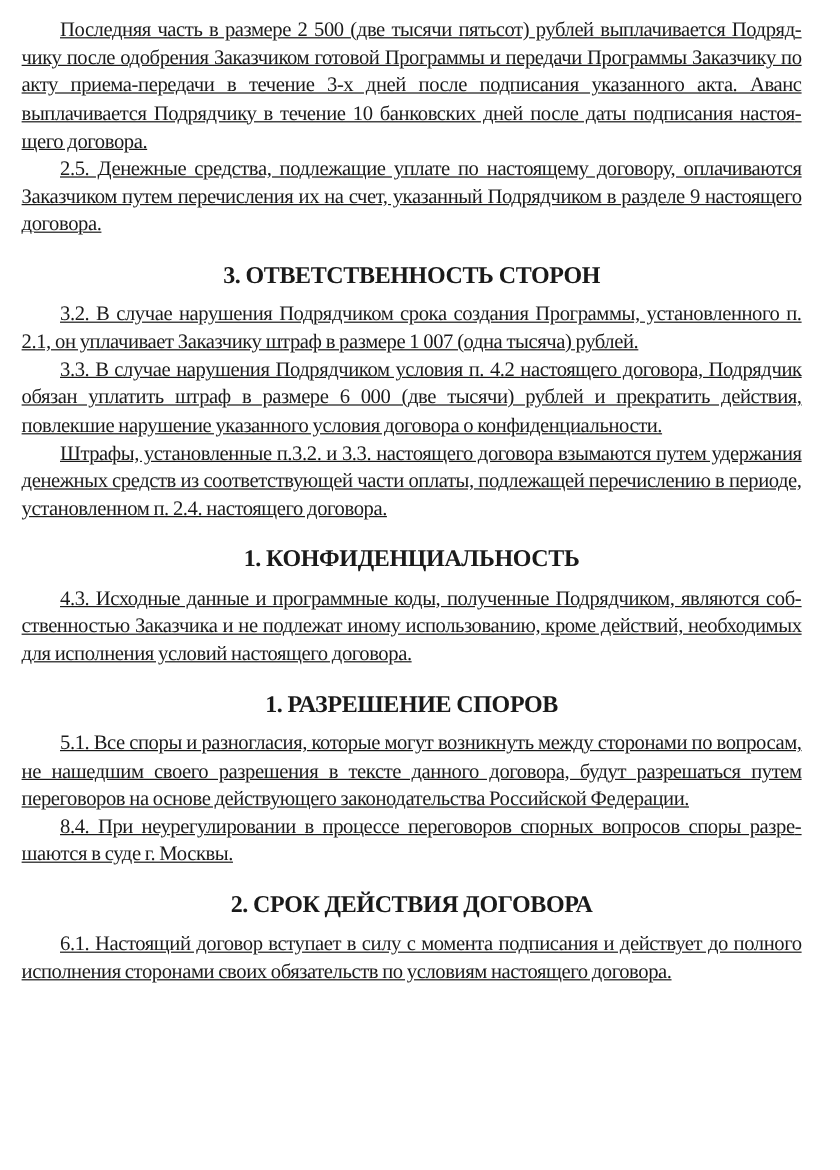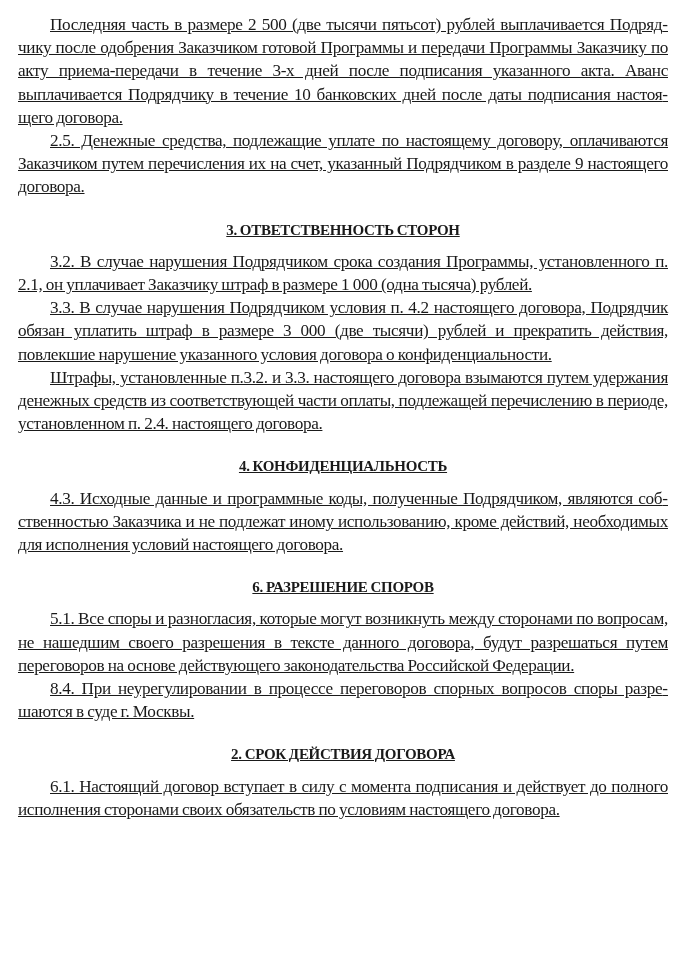--- a/index.html
+++ b/index.html
@@ -19,50 +19,49 @@
   .para {
     margin: 0;
     text-indent: 32px;
     text-align: justify;
     hyphens: manual;
     text-decoration: underline;
   }
   .heading {
     margin: 0;
     text-align: center;
-    font-size: 15px;
+    font-size: 20px;
     letter-spacing: -0.3px;
-    text-decoration: underline;
   }
   .sec { }
   .h-gap-top { margin-top: 20px; margin-bottom: 8px; }
 </style>
 </head>
 <body>
 
 <div class="page">
   <div class="sec">
     <p class="para">Последняя часть в размере 2 500 (две тысячи пятьсот) рублей  выплачивается Подряд­чику после одобрения Заказчиком готовой Программы и передачи Программы Заказчику по акту приема-передачи в течение 3-х дней после подписания указанного акта. Аванс выплачивается Подрядчику в течение 10 банковских дней после даты подписания настоя­щего договора.</p>
     <p class="para">2.5. Денежные средства, подлежащие уплате по настоящему договору, оплачиваются Заказчиком путем перечисления их на счет, указанный Подрядчиком  в разделе 9 настоя­щего договора.</p>
   </div>
 
   <div class="sec">
     <h2 class="heading h-gap-top">3. ОТВЕТСТВЕННОСТЬ СТОРОН</h2>
-    <p class="para">3.2. В случае нарушения Подрядчиком срока создания Программы, установленного п. 2.1, он уплачивает Заказчику штраф в размере 1 000 (одна тысяча) рублей.</p>
-    <p class="para">3.3. В случае нарушения Подрядчиком условия п. 4.2 настоящего договора, Подряд­чик обязан уплатить штраф в размере 3 000 (две тысячи) рублей и прекратить действия, повлекшие нарушение указанного условия договора о конфиденциальности.</p>
+    <p class="para">3.2. В случае нарушения Подрядчиком срока создания Программы, установленного п. 2.1, он уплачивает Заказчику штраф в размере 1 007 (одна тысяча) рублей.</p>
+    <p class="para">3.3. В случае нарушения Подрядчиком условия п. 4.2 настоящего договора, Подряд­чик обязан уплатить штраф в размере 6 000 (две тысячи) рублей и прекратить действия, повлекшие нарушение указанного условия договора о конфиденциальности.</p>
     <p class="para">Штрафы, установленные п.3.2. и 3.3. настоящего договора взымаются путем удержа­ния денежных средств из соответствующей части оплаты, подлежащей перечислению в периоде, установленном п. 2.4. настоящего договора.</p>
   </div>
 
   <div class="sec">
-    <h2 class="heading h-gap-top">4. КОНФИДЕНЦИАЛЬНОСТЬ</h2>
+    <h2 class="heading h-gap-top">1. КОНФИДЕНЦИАЛЬНОСТЬ</h2>
     <p class="para">4.3. Исходные данные и программные коды, полученные Подрядчиком, являются соб­ственностью Заказчика и не подлежат иному использованию, кроме действий, необходи­мых для исполнения условий настоящего договора.</p>
   </div>
 
   <div class="sec">
-    <h2 class="heading h-gap-top">6. РАЗРЕШЕНИЕ СПОРОВ</h2>
+    <h2 class="heading h-gap-top">1. РАЗРЕШЕНИЕ СПОРОВ</h2>
     <p class="para">5.1. Все споры и разногласия, которые могут возникнуть между сторонами по вопро­сам, не нашедшим своего разрешения в тексте данного договора, будут разрешаться путем переговоров на основе действующего законодательства Российской Федерации.</p>
     <p class="para">8.4. При неурегулировании в процессе переговоров спорных вопросов споры разре­шаются в суде г. Москвы.</p>
   </div>
 
   <div class="sec">
     <h2 class="heading h-gap-top">2. СРОК ДЕЙСТВИЯ ДОГОВОРА</h2>
     <p class="para">6.1. Настоящий договор вступает в силу с момента подписания и действует до полного исполнения сторонами своих обязательств по условиям настоящего договора.</p>
   </div>
 
 </div>

